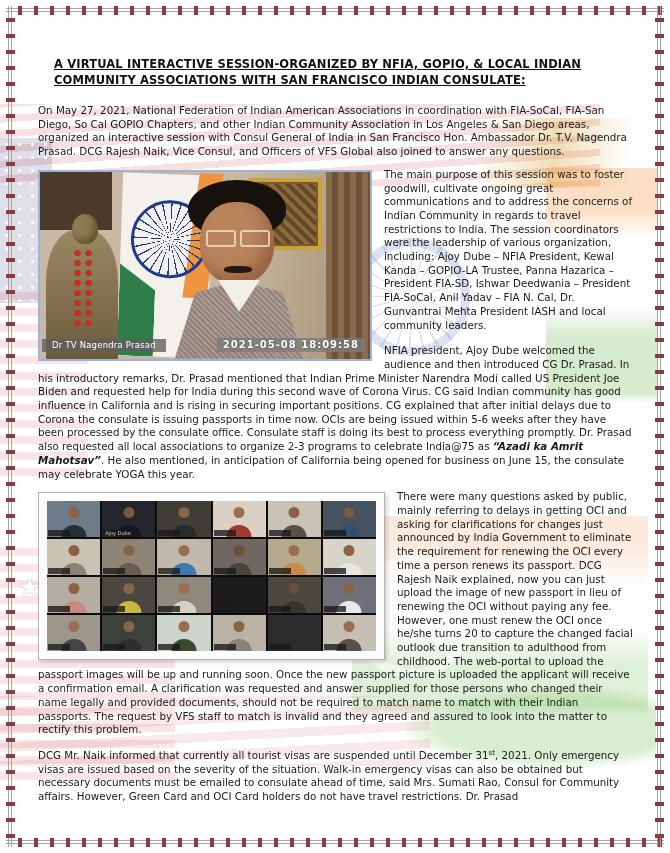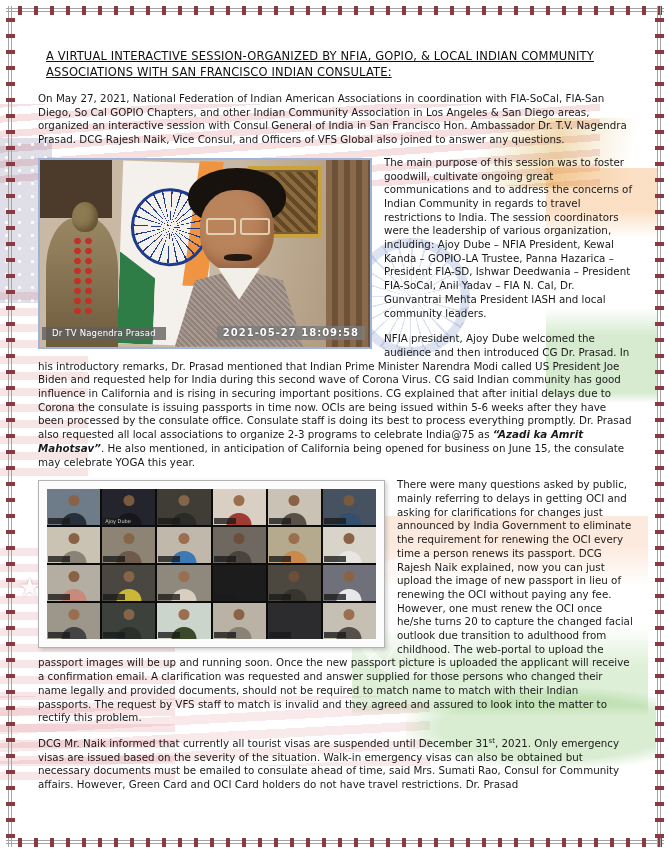--- a/index.html
+++ b/index.html
@@ -84,21 +84,21 @@
     background:repeating-linear-gradient(-3deg, rgba(205,75,85,.12) 0 9px, rgba(255,255,255,0) 9px 18px);
   }
   .wm-green-br{
     right:14px;top:688px;width:250px;height:80px;
     background:radial-gradient(ellipse at 60% 50%, rgba(130,195,105,.30) 0 55%, rgba(130,195,105,0) 75%);
   }
 
   
   .content{position:absolute;z-index:2;left:38px;top:40px;width:596px;}
   h1.doc-title{
-    margin:8px;font-size:11.5px;line-height:16px;font-weight:normal;
+    margin:16px;font-size:11.5px;line-height:16px;font-weight:bold;
     text-decoration:underline;letter-spacing:.15px;color:#111;
   }
   p.para{margin:12px 0 0;font-size:10.3px;line-height:13.7px;}
   .flow{display:flow-root;margin-top:9px;}
   .flow p.para:first-of-type{margin-top:0;}
   .hl{font-weight:bold;font-style:italic;}
   sup{font-size:7px;line-height:0;}
 
   
   .photo1{
@@ -218,21 +218,21 @@
         <div class="p1-garland"></div>
       </div>
       <div class="p1-hair"></div>
       <div class="p1-face"></div>
       <div class="p1-lens l"></div>
       <div class="p1-lens r"></div>
       <div class="p1-mustache"></div>
       <div class="p1-vest"></div>
       <div class="p1-collar"></div>
       <div class="photo-caption">Dr TV Nagendra Prasad</div>
-      <div class="photo-timestamp">2021-05-27 18:09:58</div>
+      <div class="photo-timestamp">2021-05-08 18:09:58</div>
     </div>
     <p class="para">The main purpose of this session was to foster goodwill, cultivate ongoing great communications and to address the concerns of Indian Community in regards to travel restrictions to India. The session coordinators were the leadership of various organization, including: Ajoy Dube – NFIA President, Kewal Kanda – GOPIO-LA Trustee, Panna Hazarica – President FIA-SD, Ishwar Deedwania – President FIA-SoCal, Anil Yadav – FIA N. Cal, Dr. Gunvantrai Mehta President IASH and local community leaders.</p>
     <p class="para"><span>NFIA president, Ajoy Dube welcomed the audience and then introduced CG Dr. Prasad. In his introductory remarks, Dr. Prasad mentioned that Indian Prime Minister Narendra Modi called US President Joe Biden and requested help for India during this second wave of Corona Virus. CG said Indian community has good influence in California and is rising in securing important positions. CG explained that after initial delays due to Corona the consulate is issuing passports in time now. OCIs are being issued within 5-6 weeks after they have been processed by the consulate office. Consulate staff is doing its best to process everything promptly. Dr. Prasad also requested all local associations to organize 2-3 programs to celebrate India@75 as </span><span class="hl">“Azadi ka Amrit Mahotsav”</span><span>. He also mentioned, in anticipation of California being opened for business on June 15, the consulate may celebrate YOGA this year.</span></p>
   </div>
 
   <div class="flow">
     <div class="photo2">
       <div class="conf-grid">
           <div class="tile" style="background: rgb(110, 123, 136);">
             <div class="head" style="background: rgb(138, 98, 70);"></div>

